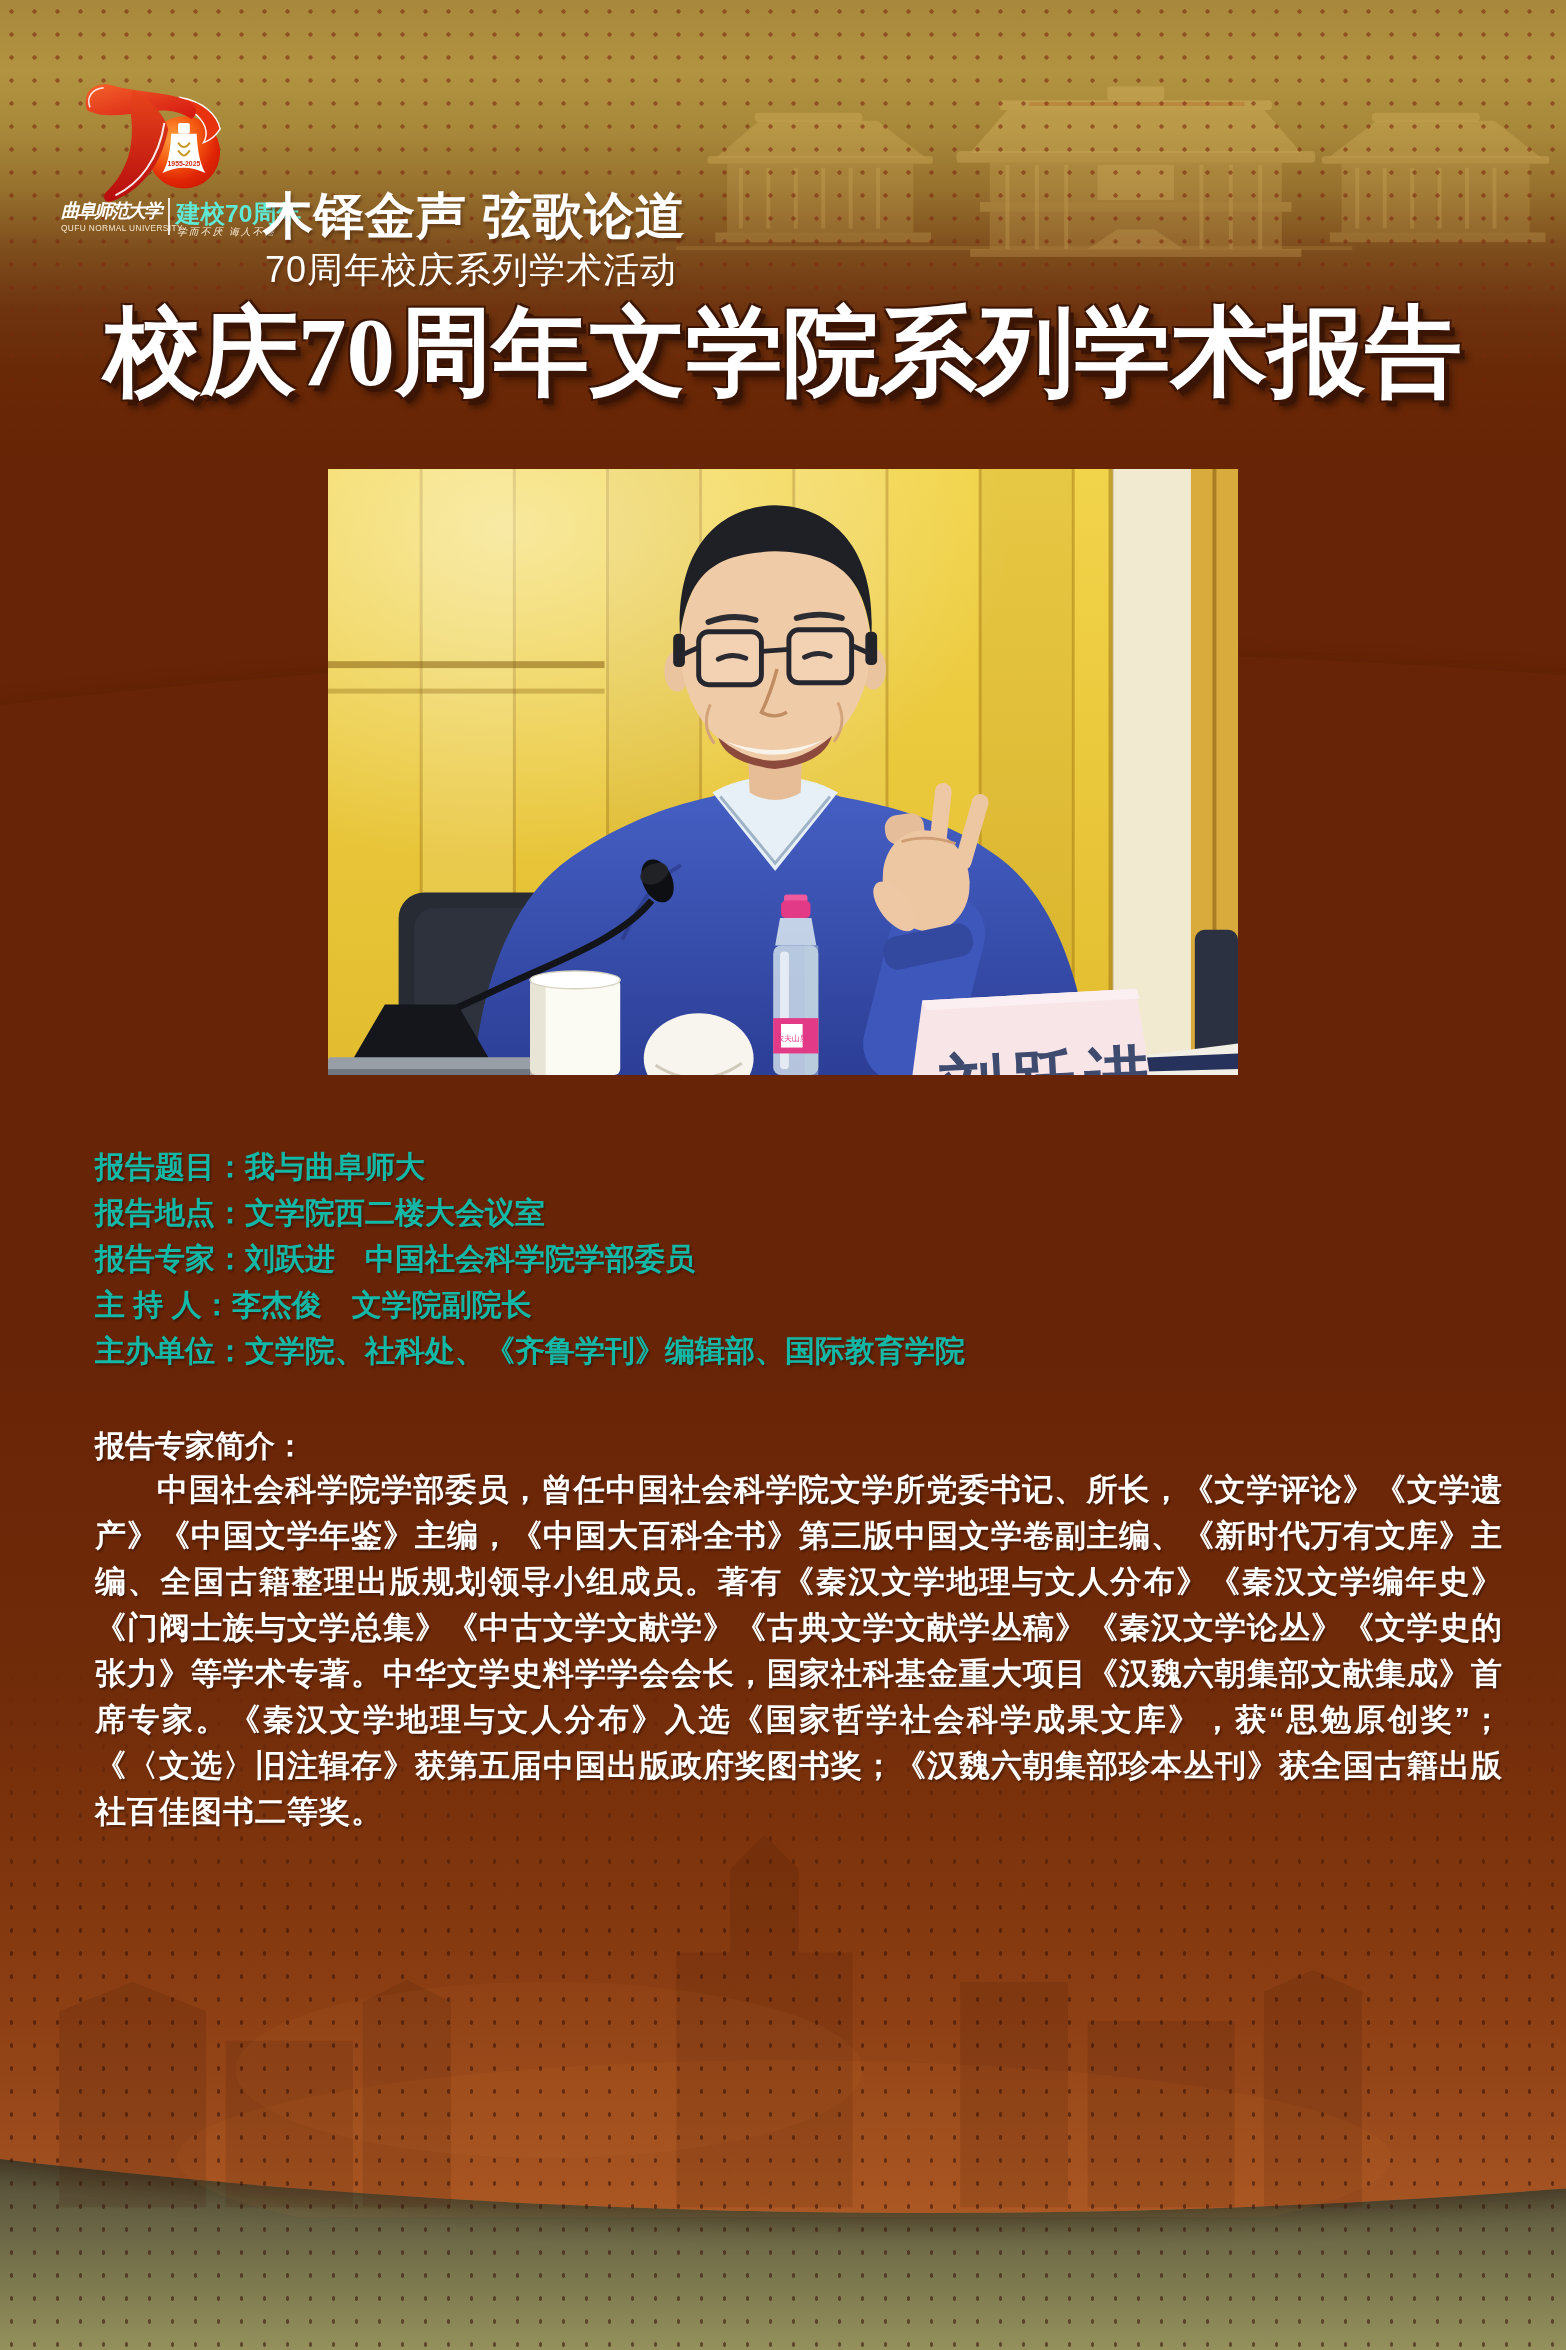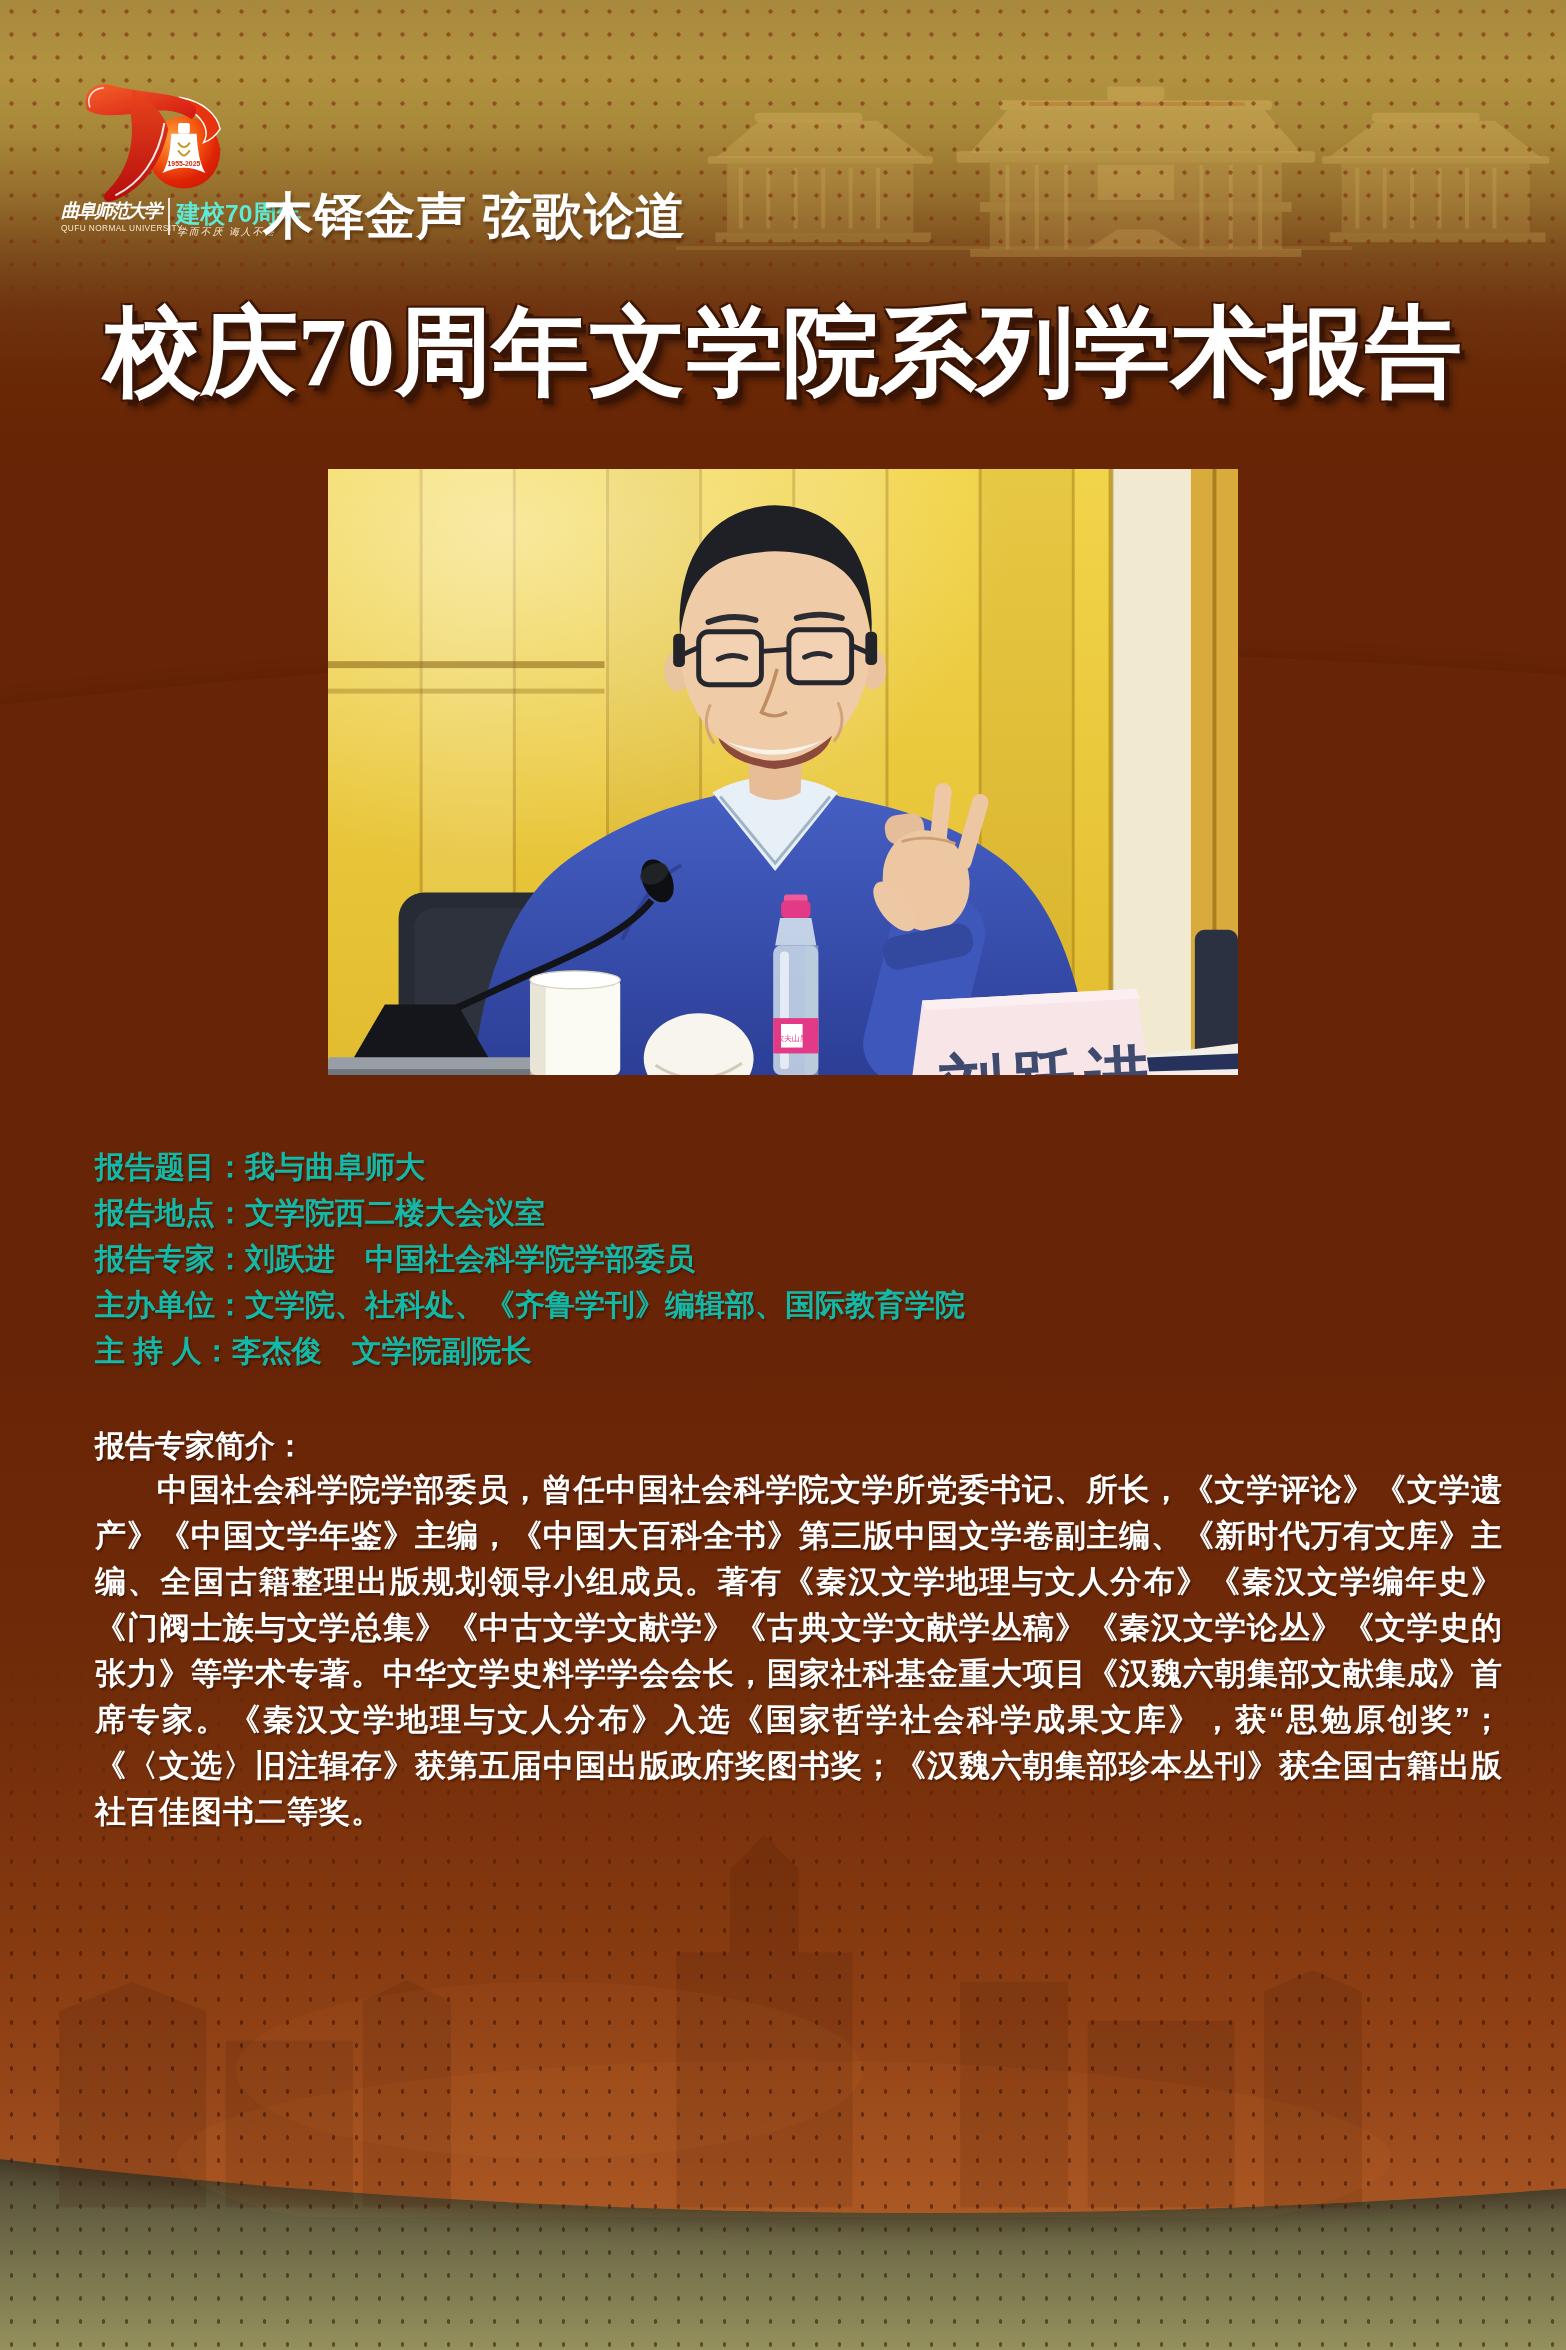--- a/index.html
+++ b/index.html
@@ -179,20 +179,21 @@
 
     <path d="M52,12 C70,22 84,38 88,52 C80,92 58,116 30,126 C24,128 20,123 24,117 C44,98 54,72 50,40 C49,30 50,20 52,12 Z" fill="url(#ribG2)"></path>
     <path d="M84,46 C78,84 58,108 34,120" stroke="#fff" stroke-width="2" fill="none" opacity=".9"></path>
   </svg>
   <div class="uni-cn">曲阜师范大学</div>
   <div class="uni-en">QUFU NORMAL UNIVERSITY</div>
   <div class="logo-divider"></div>
   <div class="anniv">建校70周年</div>
   <div class="motto">学而不厌 诲人不倦</div>
   <div class="slogan">木铎金声 弦歌论道</div>
+  <div class="series">70周年校庆系列学术活动</div>
 
   <h1 class="main-title">校庆70周年文学院系列学术报告</h1>
 
   <div class="photo">
     <svg viewBox="0 0 928 618">
       <defs>
         <linearGradient id="woodG" x1="0" y1="0" x2="0" y2="1">
           <stop offset="0%" stop-color="#f2d44a"></stop>
             <stop offset="100%" stop-color="#e2bc2e"></stop>
         </linearGradient>
@@ -310,19 +311,19 @@
         <path d="M606,542 L824,530 L828,540 L610,552 Z" fill="#fceff1"></path>
         <text x="622" y="648" font-size="66" font-weight="bold" letter-spacing="8" fill="#3e4a6e" transform="rotate(-3 700 600)">刘跃进</text>
       </g>
     </svg>
   </div>
 
   <div class="info">
     <div class="info-row"><span>报告题目：</span><span>我与曲阜师大</span></div>
     <div class="info-row"><span>报告地点：</span><span>文学院西二楼大会议室</span></div>
     <div class="info-row"><span>报告专家：</span><span>刘跃进　中国社会科学院学部委员</span></div>
+    <div class="info-row"><span>主 持 人：</span><span>李杰俊　文学院副院长</span></div>
     <div class="info-row"><span>主办单位：</span><span>文学院、社科处、《齐鲁学刊》编辑部、国际教育学院</span></div>
-    <div class="info-row"><span>主 持 人：</span><span>李杰俊　文学院副院长</span></div>
   </div>
   <div class="bio-heading">报告专家简介：</div>
   <p class="bio">中国社会科学院学部委员，曾任中国社会科学院文学所党委书记、所长，《文学评论》《文学遗产》《中国文学年鉴》主编，《中国大百科全书》第三版中国文学卷副主编、《新时代万有文库》主编、全国古籍整理出版规划领导小组成员。著有《秦汉文学地理与文人分布》《秦汉文学编年史》《门阀士族与文学总集》《中古文学文献学》《古典文学文献学丛稿》《秦汉文学论丛》《文学史的张力》等学术专著。中华文学史料学学会会长，国家社科基金重大项目《汉魏六朝集部文献集成》首席专家。《秦汉文学地理与文人分布》入选《国家哲学社会科学成果文库》，获“思勉原创奖”；《〈文选〉旧注辑存》获第五届中国出版政府奖图书奖；《汉魏六朝集部珍本丛刊》获全国古籍出版社百佳图书二等奖。</p>
 </div>
 
 
 </body></html>

